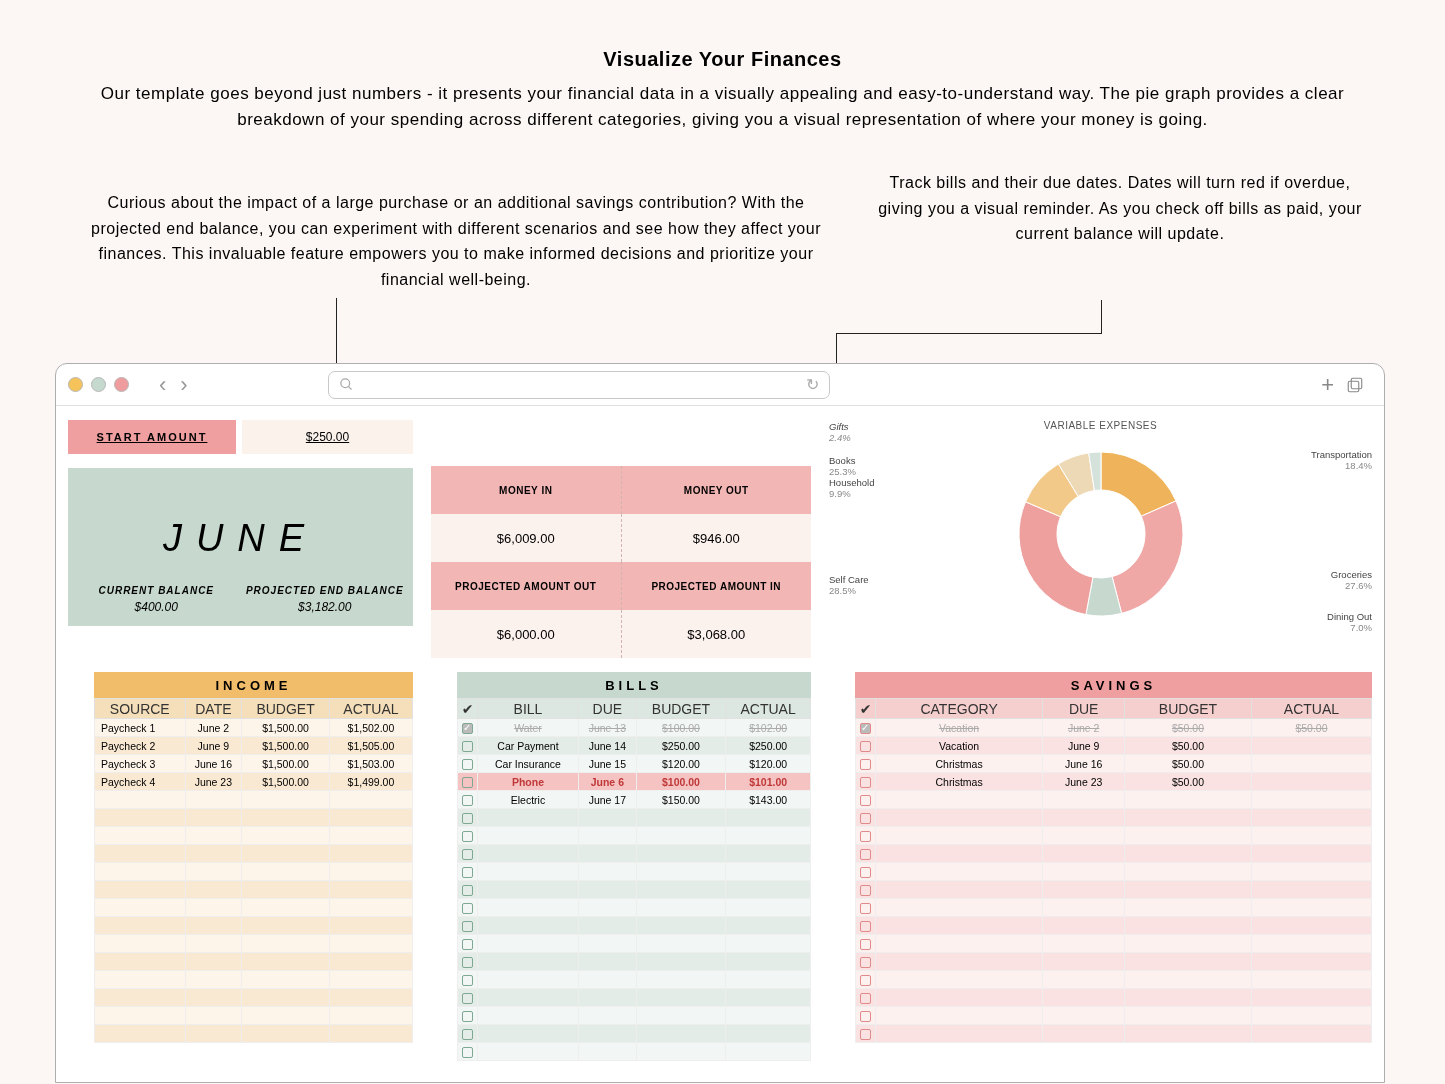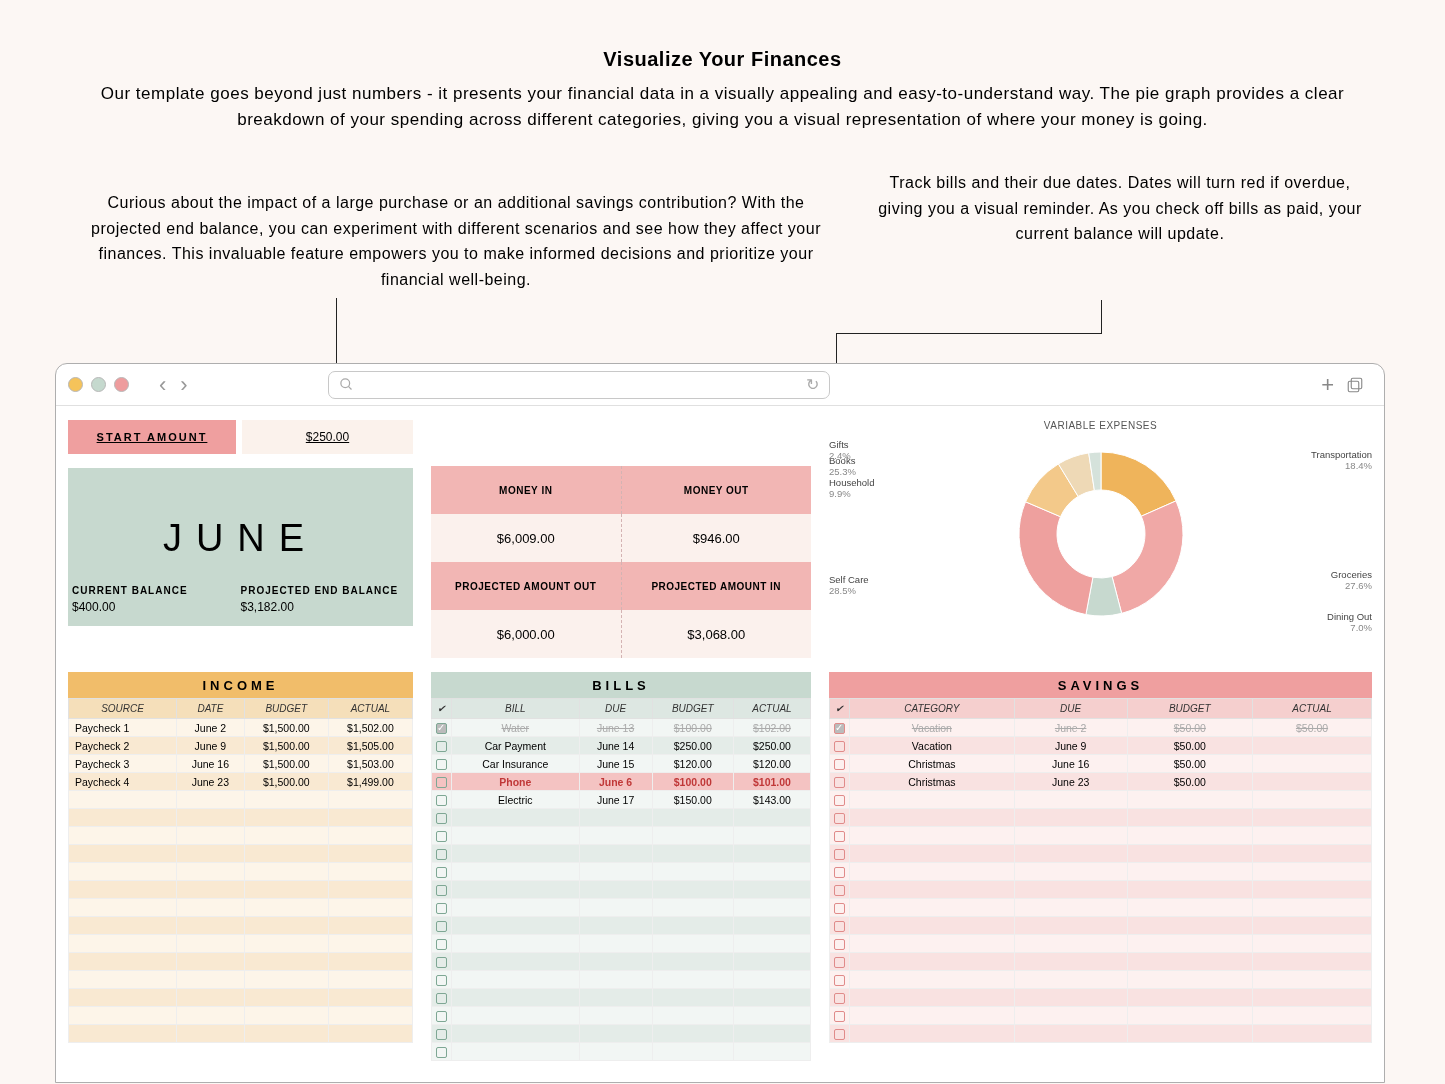--- a/index.html
+++ b/index.html
@@ -64,50 +64,51 @@
 .start-amt-label { flex: 0 0 168px; background: #ef9f9f; display: flex; align-items: center; justify-content: center; font-size: 11px; font-weight: 700; letter-spacing: 2px; }
 .start-amt-val { flex: 1; background: #fbf2ec; display: flex; align-items: center; justify-content: center; font-size: 12px; }
 
 .month-card {
   margin-top: 14px;
   background: #c7d9cf;
   height: 158px;
   display: grid;
   grid-template-rows: 1fr auto;
   padding: 6px 4px 12px;
+  font-style: italic;
 }
 .month-big { text-align: center; font-size: 38px; letter-spacing: 14px; font-weight: 300; align-self: center; padding-top: 18px;}
 .bal-row { display: flex; }
-.bal-col { flex: 1; }
+.bal-col { flex: 1; text-align: center; }
 .bal-col .lab { font-size: 10px; font-weight: 700; letter-spacing: 1px; }
 .bal-col .val { font-size: 12px; margin-top: 4px; }
 
 
 .mid-table { display: grid; grid-template-rows: repeat(4, 48px); margin-top: 46px; }
 .mid-table > div { display: flex; }
 .mid-cell { flex: 1; display: flex; align-items: center; justify-content: center; font-size: 11px; border-right: 1px dashed #d4b3b3;}
 .mid-cell:last-child { border-right: none; }
 .mid-hdr { background: #f2b6b4; font-weight: 700; font-size: 10px; letter-spacing: 0.5px;}
 .mid-val { background: #fbf1ed; font-size: 13px; }
 
 
 .chart-wrap { position: relative; height: 210px; }
 .chart-title { text-align: center; font-size: 10px; letter-spacing: 0.5px; color: #555; margin-bottom: 4px;}
 .donut { position: absolute; left: 50%; top: 14px; transform: translateX(-50%); }
 .chart-label { position: absolute; font-size: 9.5px; line-height: 1.15; color: #444; }
 .chart-label .pct { color: #888; }
 
 
-.section { margin-top: 14px; }
+.section { margin-top: 14px; margin-left: 26px; }
 .sec-title { height: 26px; display: flex; align-items: center; justify-content: center; font-size: 13px; font-weight: 700; letter-spacing: 4px; }
 .sec-yellow .sec-title { background: #f1bd6a; }
 .sec-green .sec-title  { background: #c7d9cf; }
 .sec-pink  .sec-title  { background: #ef9f9f; }
 .tbl { width: 100%; border-collapse: collapse; font-size: 10.5px; }
-.tbl th { background: #f7f7f7; height: 20px; font-weight: 400; border: 1px solid #e1e1e1; color: #333; font-size: 10px; font-style: italic;}
+.tbl th { background: #f7f7f7; height: 20px; font-weight: 400; border: 1px solid #e1e1e1; color: #333; font-size: 14px;}
 .tbl td { height: 18px; border: 1px solid #eee; text-align: center; }
 .sec-yellow .tbl tr:nth-child(even) td { background: #f9e9d2; }
 .sec-yellow .tbl tr:nth-child(odd)  td { background: #fdf5e9; }
 .sec-green  .tbl tr:nth-child(even) td { background: #e4ece8; }
 .sec-green  .tbl tr:nth-child(odd)  td { background: #f2f6f4; }
 .sec-pink   .tbl tr:nth-child(even) td { background: #f9e2e1; }
 .sec-pink   .tbl tr:nth-child(odd)  td { background: #fdf1f0; }
 .sec-yellow .tbl th { background: #f5dfba; }
 .sec-green  .tbl th { background: #dde7e2; }
 .sec-pink   .tbl th { background: #f5cfce; }
@@ -236,21 +237,21 @@
         <span class="pct">28.5%</span>
       </div>
       <div class="chart-label" style="left:0; top:58px;">
         <span>Household</span><br>
         <span class="pct">9.9%</span>
       </div>
       <div class="chart-label" style="left:0; top:36px;">
         <span>Books</span><br>
         <span class="pct">25.3%</span>
       </div>
-      <div class="chart-label" style="left:0; top:20px;">
+      <div class="chart-label" style="left:0; top:2px;font-style:italic;">
         <span>Gifts</span><br>
         <span class="pct">2.4%</span>
       </div>
     </div>
 
     <div class="section sec-yellow">
       <div class="sec-title">INCOME</div>
       <table class="tbl" id="income-table">
         <thead>
             <tr>

